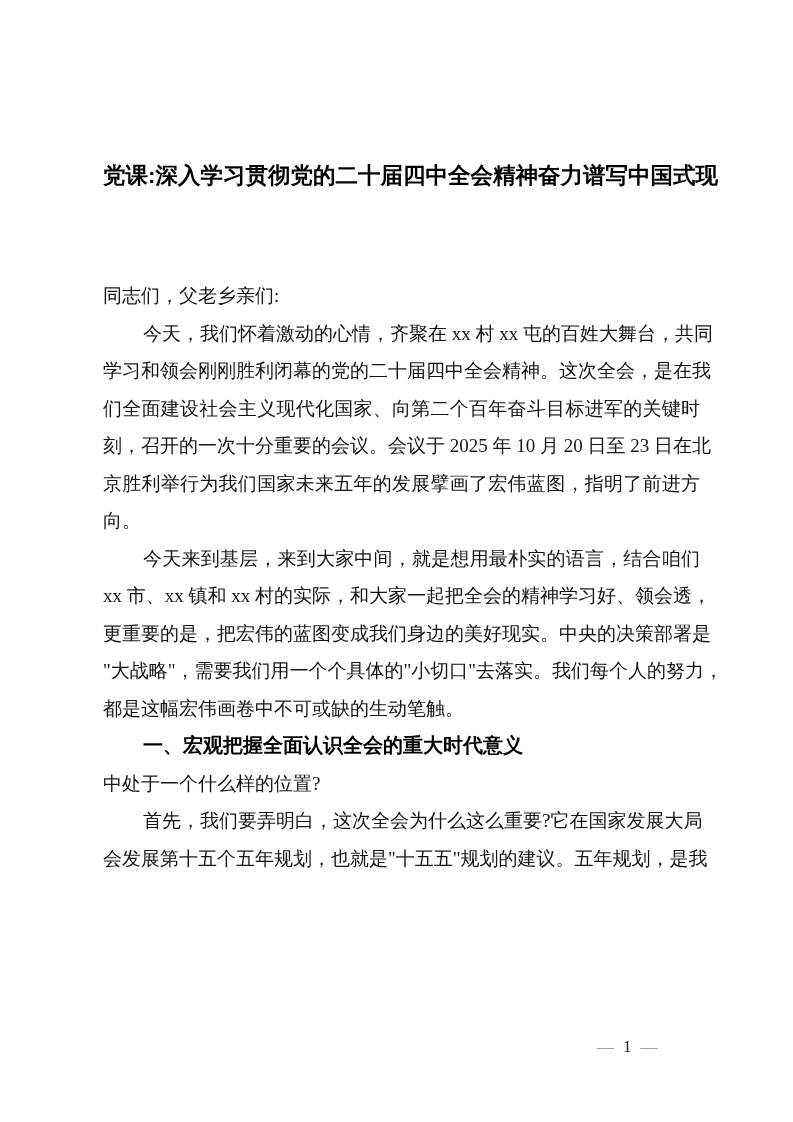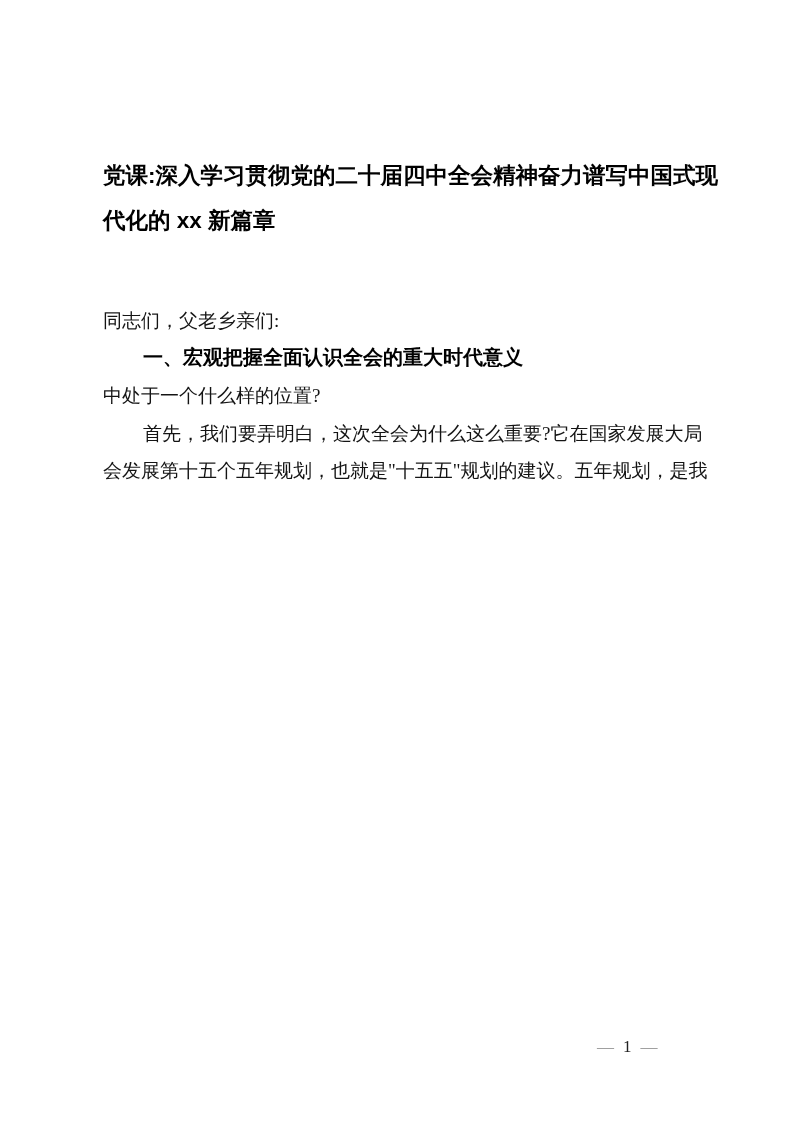--- a/index.html
+++ b/index.html
@@ -41,24 +41,24 @@
     margin-top: 153px;
   }
   .block-title .line {
     font-family: "Liberation Sans", sans-serif;
     font-weight: 700;
     font-size: 22.5px;
     line-height: 45px;
     color: #000000;
   }
   .block-salutation {
-    margin-top: 59px;
+    margin-top: 79px;
   }
   .block-heading .line {
-    font-family: Liberation Mono, monospace;
+    font-family: Liberation Serif, serif;
     font-weight: 700;
     font-size: 20px;
     color: #000000;
   }
   .footer {
     position: absolute;
     top: 1036px;
     left: 597px;
     width: 90px;
     font-size: 17px;
@@ -77,24 +77,38 @@
   }
 </style>
 </head>
 <body>
 
 <div class="page">
   <div class="content">
     <div>
         <div class="block block-title">
           <div class="line">党课:深入学习贯彻党的二十届四中全会精神奋力谱写中国式现</div>
-          <div class="line last">代化的 xx 新篇章</div>
         </div>
         <div class="block block-salutation">
           <div class="line last">同志们，父老乡亲们:</div>
+        </div>
+        <div class="block block-para">
+          <div class="line indent">今天，我们怀着激动的心情，齐聚在 xx 村 xx 屯的百姓大舞台，共同</div>
+          <div class="line">学习和领会刚刚胜利闭幕的党的二十届四中全会精神。这次全会，是在我</div>
+          <div class="line">们全面建设社会主义现代化国家、向第二个百年奋斗目标进军的关键时</div>
+          <div class="line">刻，召开的一次十分重要的会议。会议于 2025 年 10 月 20 日至 23 日在北</div>
+          <div class="line">京胜利举行为我们国家未来五年的发展擘画了宏伟蓝图，指明了前进方</div>
+          <div class="line last">向。</div>
+        </div>
+        <div class="block block-para">
+          <div class="line indent">今天来到基层，来到大家中间，就是想用最朴实的语言，结合咱们</div>
+          <div class="line">xx 市、xx 镇和 xx 村的实际，和大家一起把全会的精神学习好、领会透，</div>
+          <div class="line">更重要的是，把宏伟的蓝图变成我们身边的美好现实。中央的决策部署是</div>
+          <div class="line">"大战略"，需要我们用一个个具体的"小切口"去落实。我们每个人的努力，</div>
+          <div class="line last">都是这幅宏伟画卷中不可或缺的生动笔触。</div>
         </div>
         <div class="block block-heading">
           <div class="line last indent">一、宏观把握全面认识全会的重大时代意义</div>
         </div>
         <div class="block block-para">
           <div class="line last">中处于一个什么样的位置?</div>
           <div class="line indent">首先，我们要弄明白，这次全会为什么这么重要?它在国家发展大局</div>
         </div>
         <div class="block block-para">
           <div class="line">会发展第十五个五年规划，也就是"十五五"规划的建议。五年规划，是我</div>

